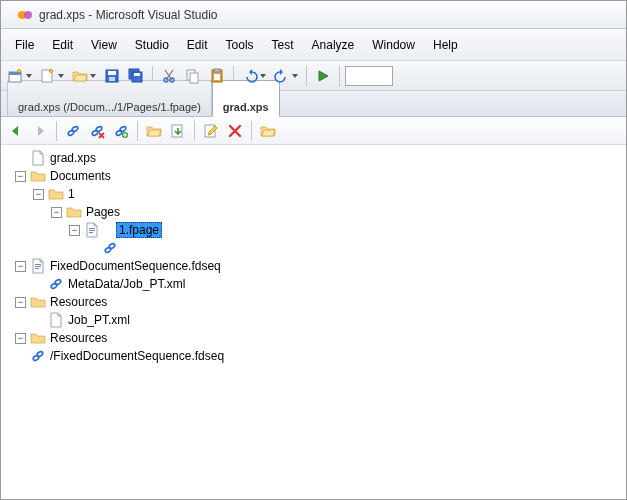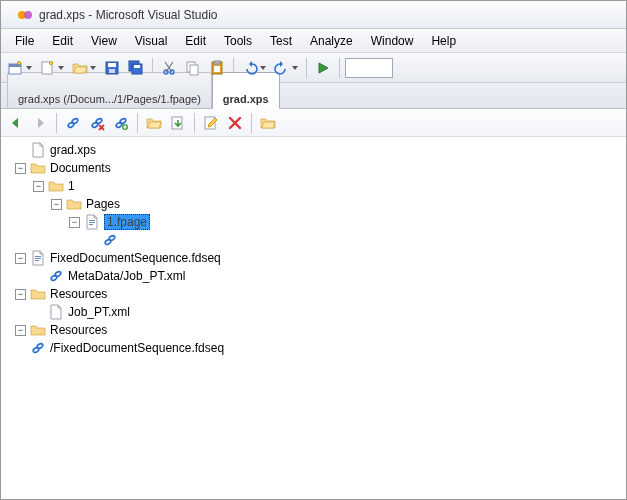--- a/index.html
+++ b/index.html
@@ -23,21 +23,21 @@
     border-bottom: 1px solid #c9c9c9;
   }
   .app-icon {
     width: 16px; height: 16px;
     margin-right: 6px;
   }
   .title-text { color: #333; }
   .menubar {
     display: flex;
     align-items: center;
-    height: 24px;
+    height: 32px;
     padding: 9px 6px;
     background: linear-gradient(#f8f9fb,#ebeef4);
     border-bottom: 1px solid #d0d5de;
     gap: 2px;
   }
   .menu-item {
     padding: 2px 8px;
     cursor: default;
   }
   .toolbar {
@@ -134,23 +134,24 @@
     display:flex;align-items:center;justify-content:center;
     font-size:9px;
     line-height:9px;
     color:#333;
     cursor: default;
     flex-shrink:0;
   }
   .toggle.leaf { border:none; background:none; }
   .label-sel {
     background:#3399ff;
-    color:#404040;
+    color:#000000;
     padding: 0 2px;
     border: 1px dotted #003a7a;
+    margin-left: 12px;
   }
   .icon16 { width:16px; height:16px; flex-shrink:0; display:inline-flex; align-items:center; justify-content:center;}
   
   svg { display:block; }
 </style>
 </head>
 <body>
 
 <div class="titlebar">
   <span class="app-icon icon16">
@@ -159,21 +160,21 @@
         <circle cx="11" cy="8" r="4" fill="#c050c0" fill-opacity="0.85"></circle>
       </svg>
   </span>
   <span class="title-text">grad.xps - Microsoft Visual Studio</span>
 </div>
 
 <div class="menubar" id="menubar">
     <div class="menu-item">File</div>
     <div class="menu-item">Edit</div>
     <div class="menu-item">View</div>
-    <div class="menu-item">Visual</div>
+    <div class="menu-item">Studio</div>
     <div class="menu-item">Edit</div>
     <div class="menu-item">Tools</div>
     <div class="menu-item">Test</div>
     <div class="menu-item">Analyze</div>
     <div class="menu-item">Window</div>
     <div class="menu-item">Help</div>
   </div>
 
 <div class="toolbar" id="main-toolbar">
     <div class="tb-btn with-arrow">

